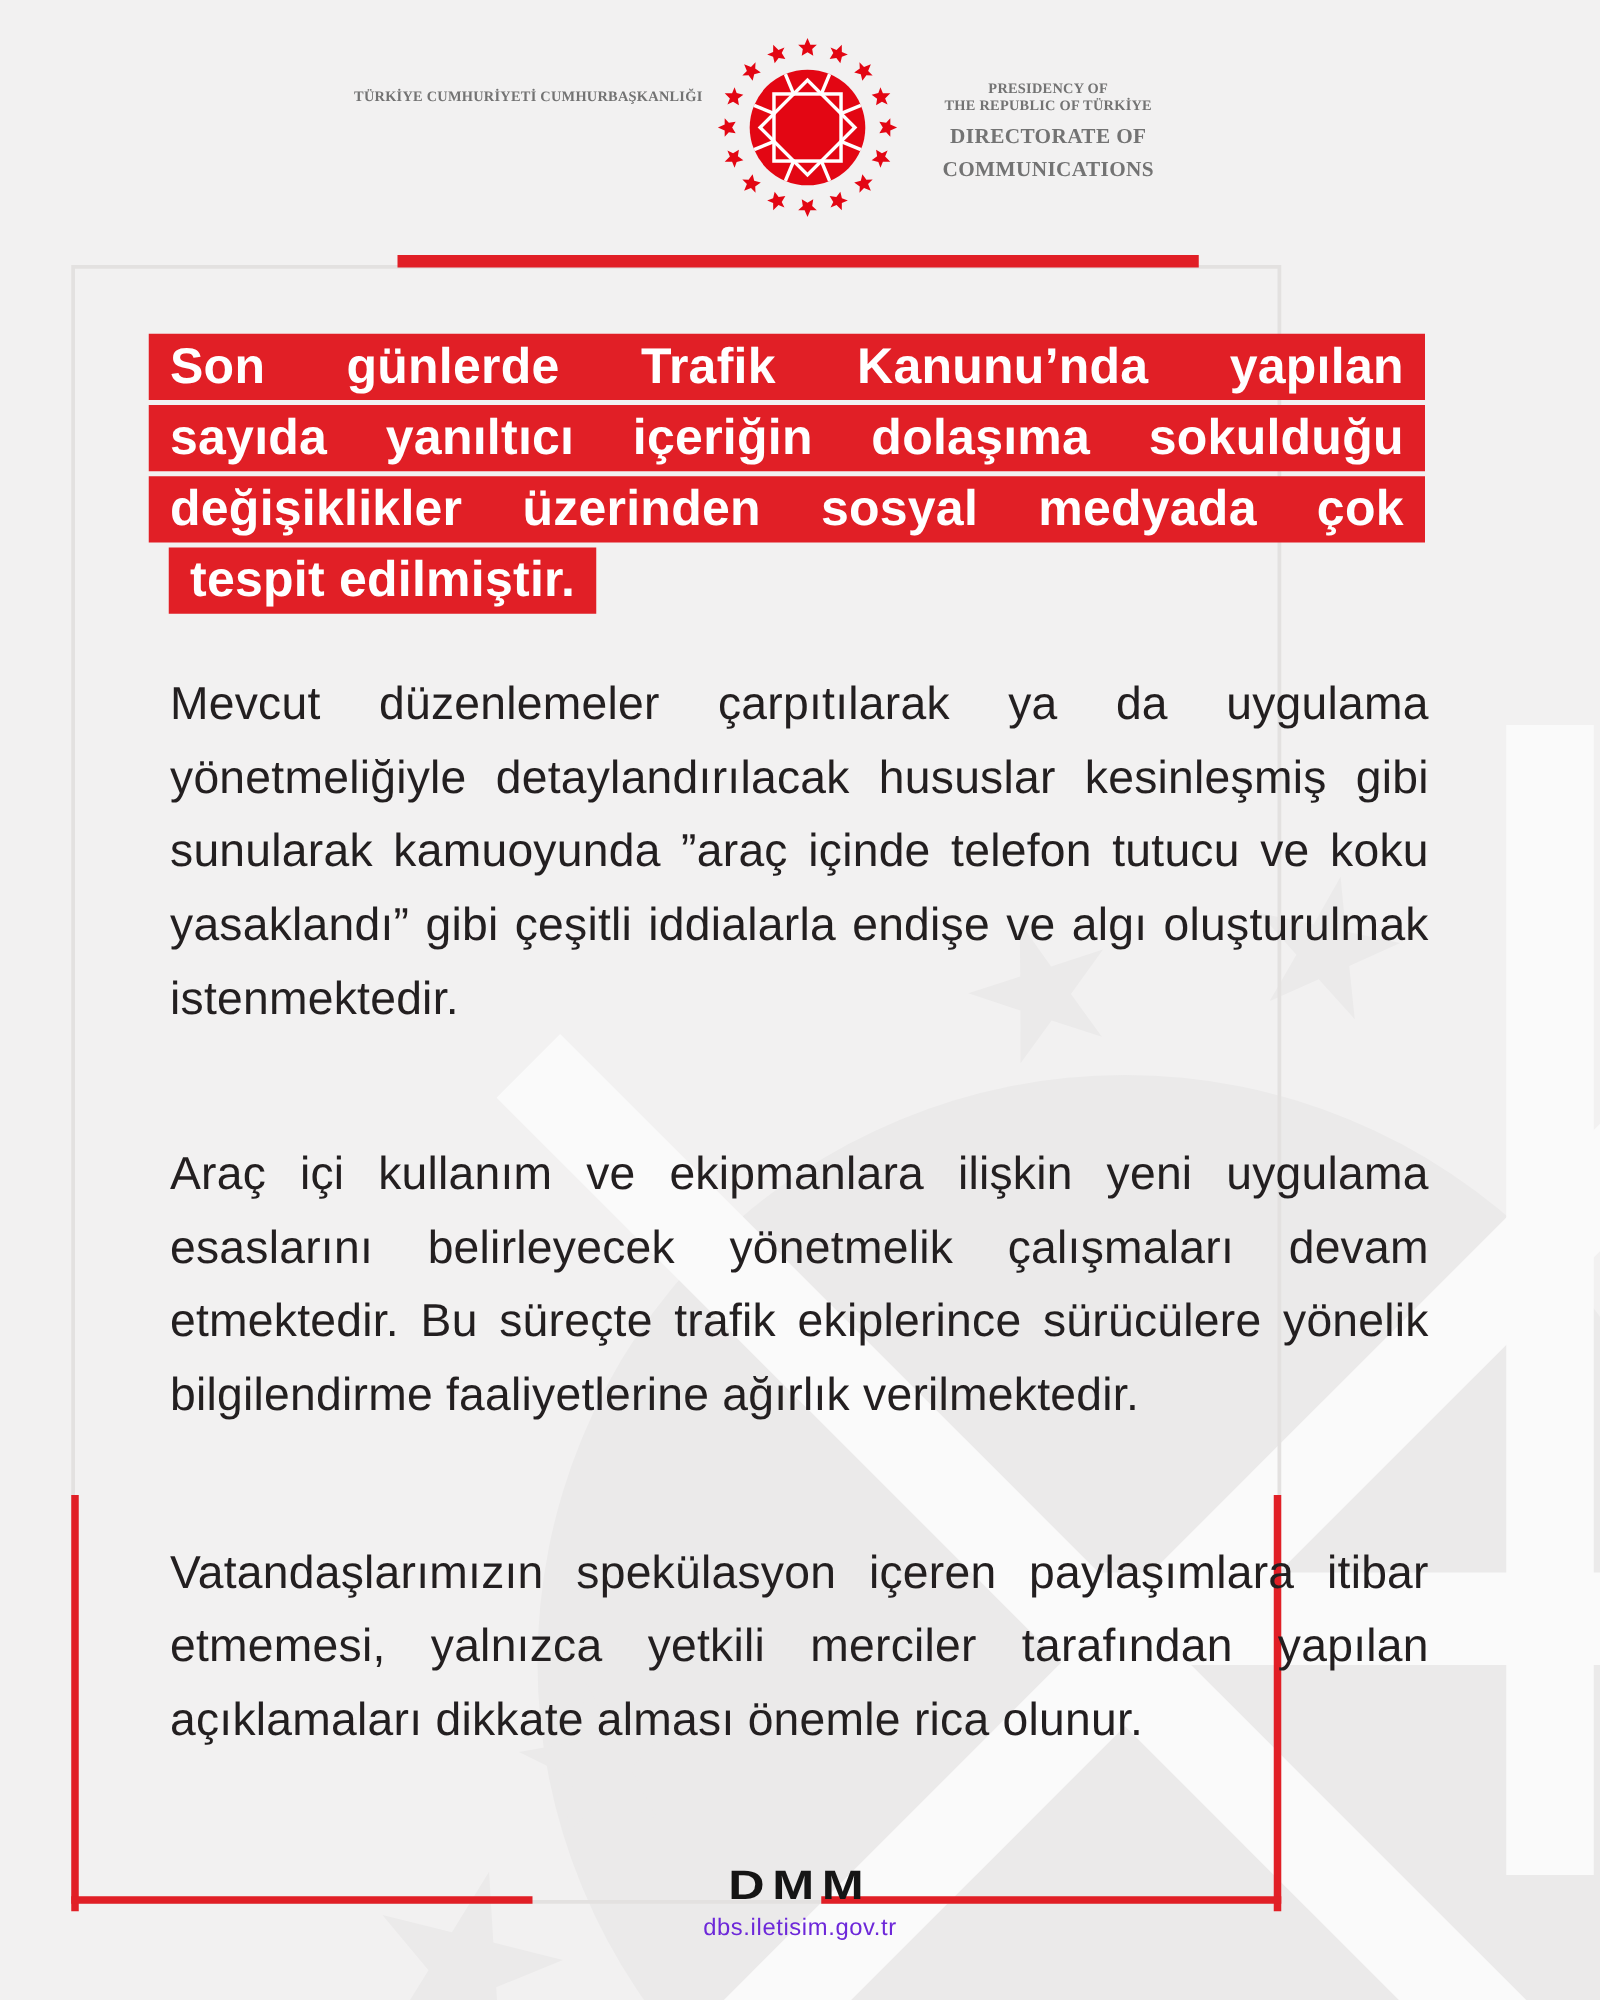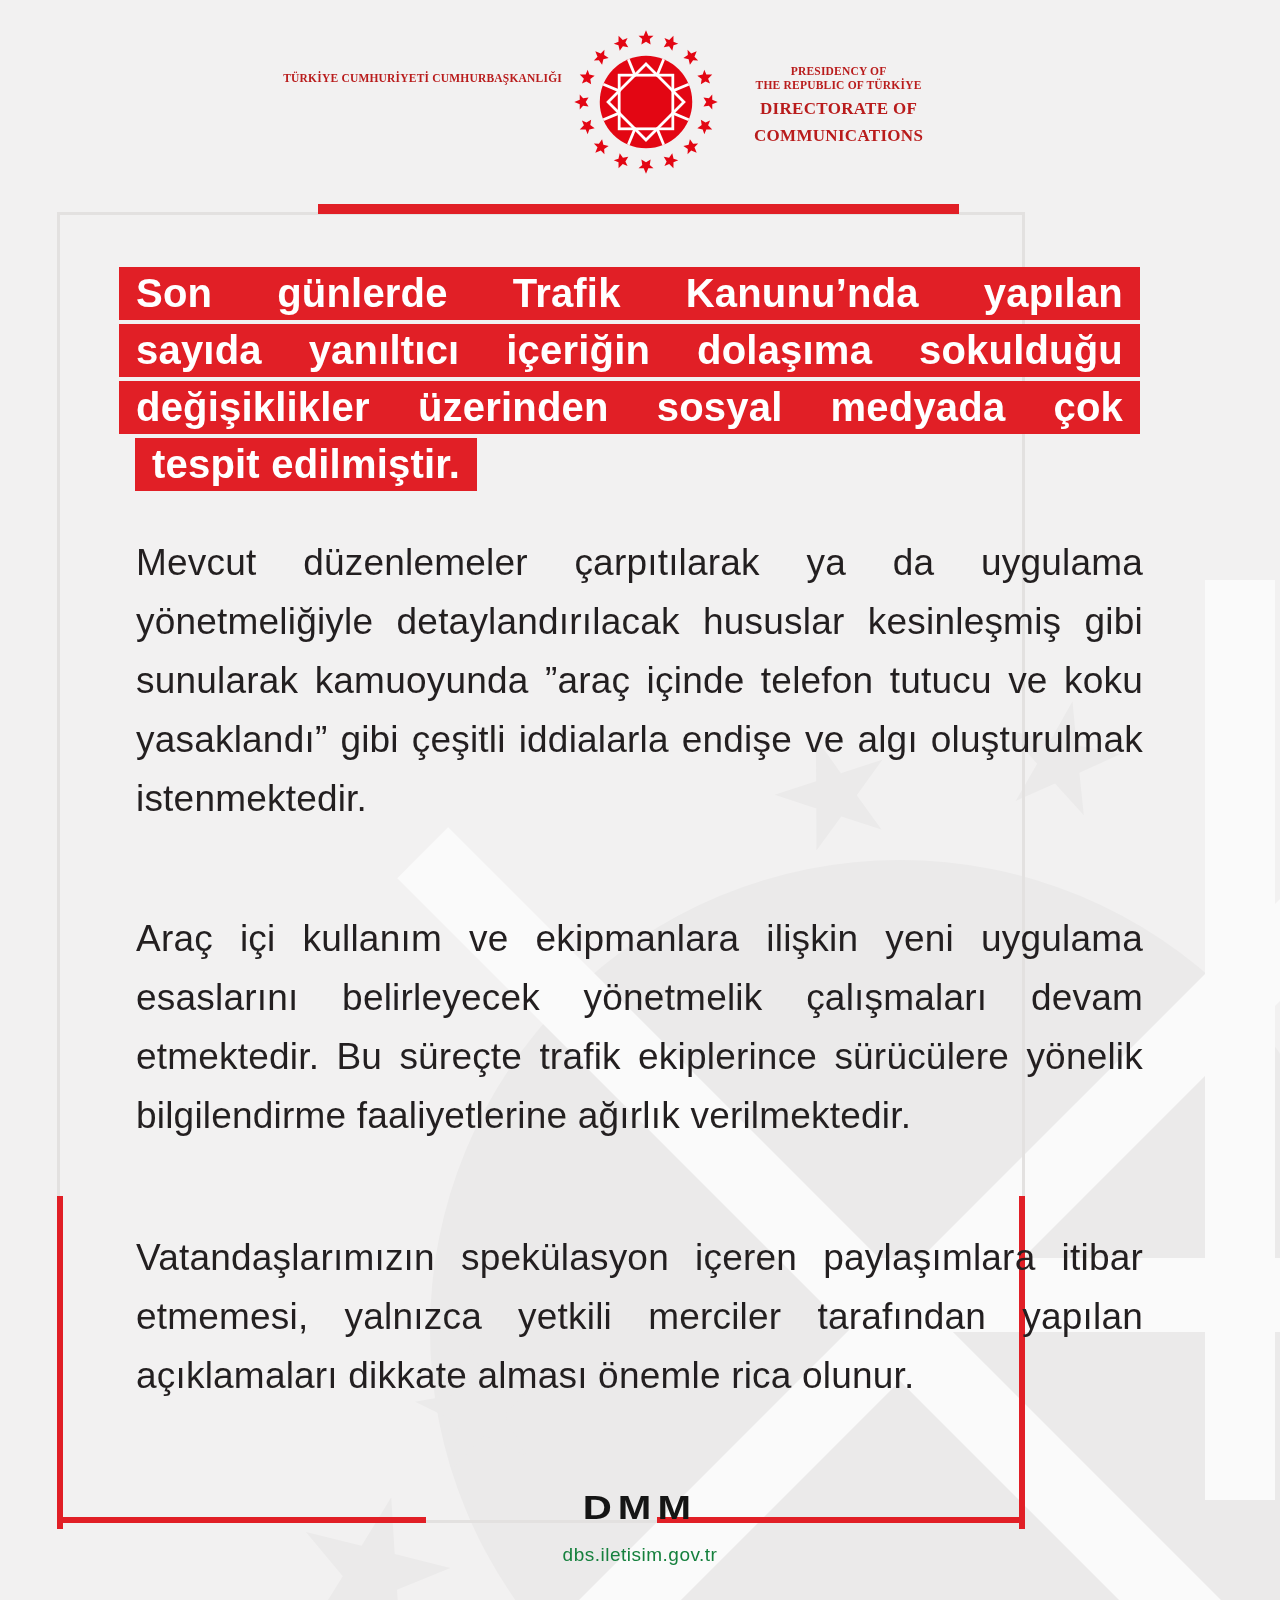--- a/index.html
+++ b/index.html
@@ -33,21 +33,21 @@
   .wm-band.horz{left:880px;top:1258px;width:400px;height:74px;}
   .wm-star{position:absolute;background:var(--watermark);
     clip-path:polygon(50% 0%,61% 35%,98% 35%,68% 57%,79% 91%,50% 70%,21% 91%,32% 57%,2% 35%,39% 35%);}
   .wm-star.s1{left:775px;top:735px;width:118px;height:118px;transform:rotate(-18deg);}
   .wm-star.s2{left:1000px;top:700px;width:120px;height:120px;transform:rotate(12deg);}
   .wm-star.s3{left:415px;top:1345px;width:130px;height:130px;transform:rotate(-10deg);}
   .wm-star.s4{left:295px;top:1495px;width:155px;height:155px;transform:rotate(14deg);}
 
   
   .header{position:absolute;left:0;top:0;width:100%;height:200px;z-index:3;
-    font-family:"Liberation Serif","DejaVu Serif",serif;color:#b91c1c;}
+    font-family:"Liberation Serif","DejaVu Serif",serif;color:#737373;}
   .logo-left{position:absolute;left:280px;top:72px;width:282px;text-align:right;}
   .logo-left .small{font-size:11.5px;font-weight:bold;letter-spacing:.2px;}
   .logo-left .big{font-size:25px;font-weight:bold;margin-top:2px;letter-spacing:.3px;}
   .emblem{position:absolute;left:572px;top:28px;width:148px;height:148px;}
   .logo-right{position:absolute;left:754px;top:64px;text-align:center;}
   .logo-right .small{font-size:11.5px;font-weight:bold;line-height:14px;letter-spacing:.2px;}
   .logo-right .big{font-size:17px;font-weight:bold;line-height:27px;letter-spacing:.3px;}
   .logo-right .big.first{margin-top:3px;}
 
   
@@ -74,21 +74,21 @@
     font-size:37px;line-height:59px;text-align:justify;
     color:var(--text);letter-spacing:.2px;}
   .para.p1{top:318px;}
   .para.p2{top:694px;}
   .para.p3{top:1013px;}
 
   
   .footer{position:absolute;left:0;width:100%;top:1489px;text-align:center;z-index:5;}
   .dmm-logo{display:inline-block;font-size:33px;font-weight:900;letter-spacing:5px;
     color:#151515;transform:scaleX(1.22);transform-origin:center;}
-  .dmm-url{font-size:19px;color:#15803d;letter-spacing:.5px;margin-top:17px;}
+  .dmm-url{font-size:19px;color:#6d28d9;letter-spacing:.5px;margin-top:5px;}
 </style>
 </head>
 <body>
 
 <div class="page">
 
   <div class="watermark">
     <div class="wm-circle"></div>
     <div class="wm-band diag1"></div>
     <div class="wm-band diag2"></div>

